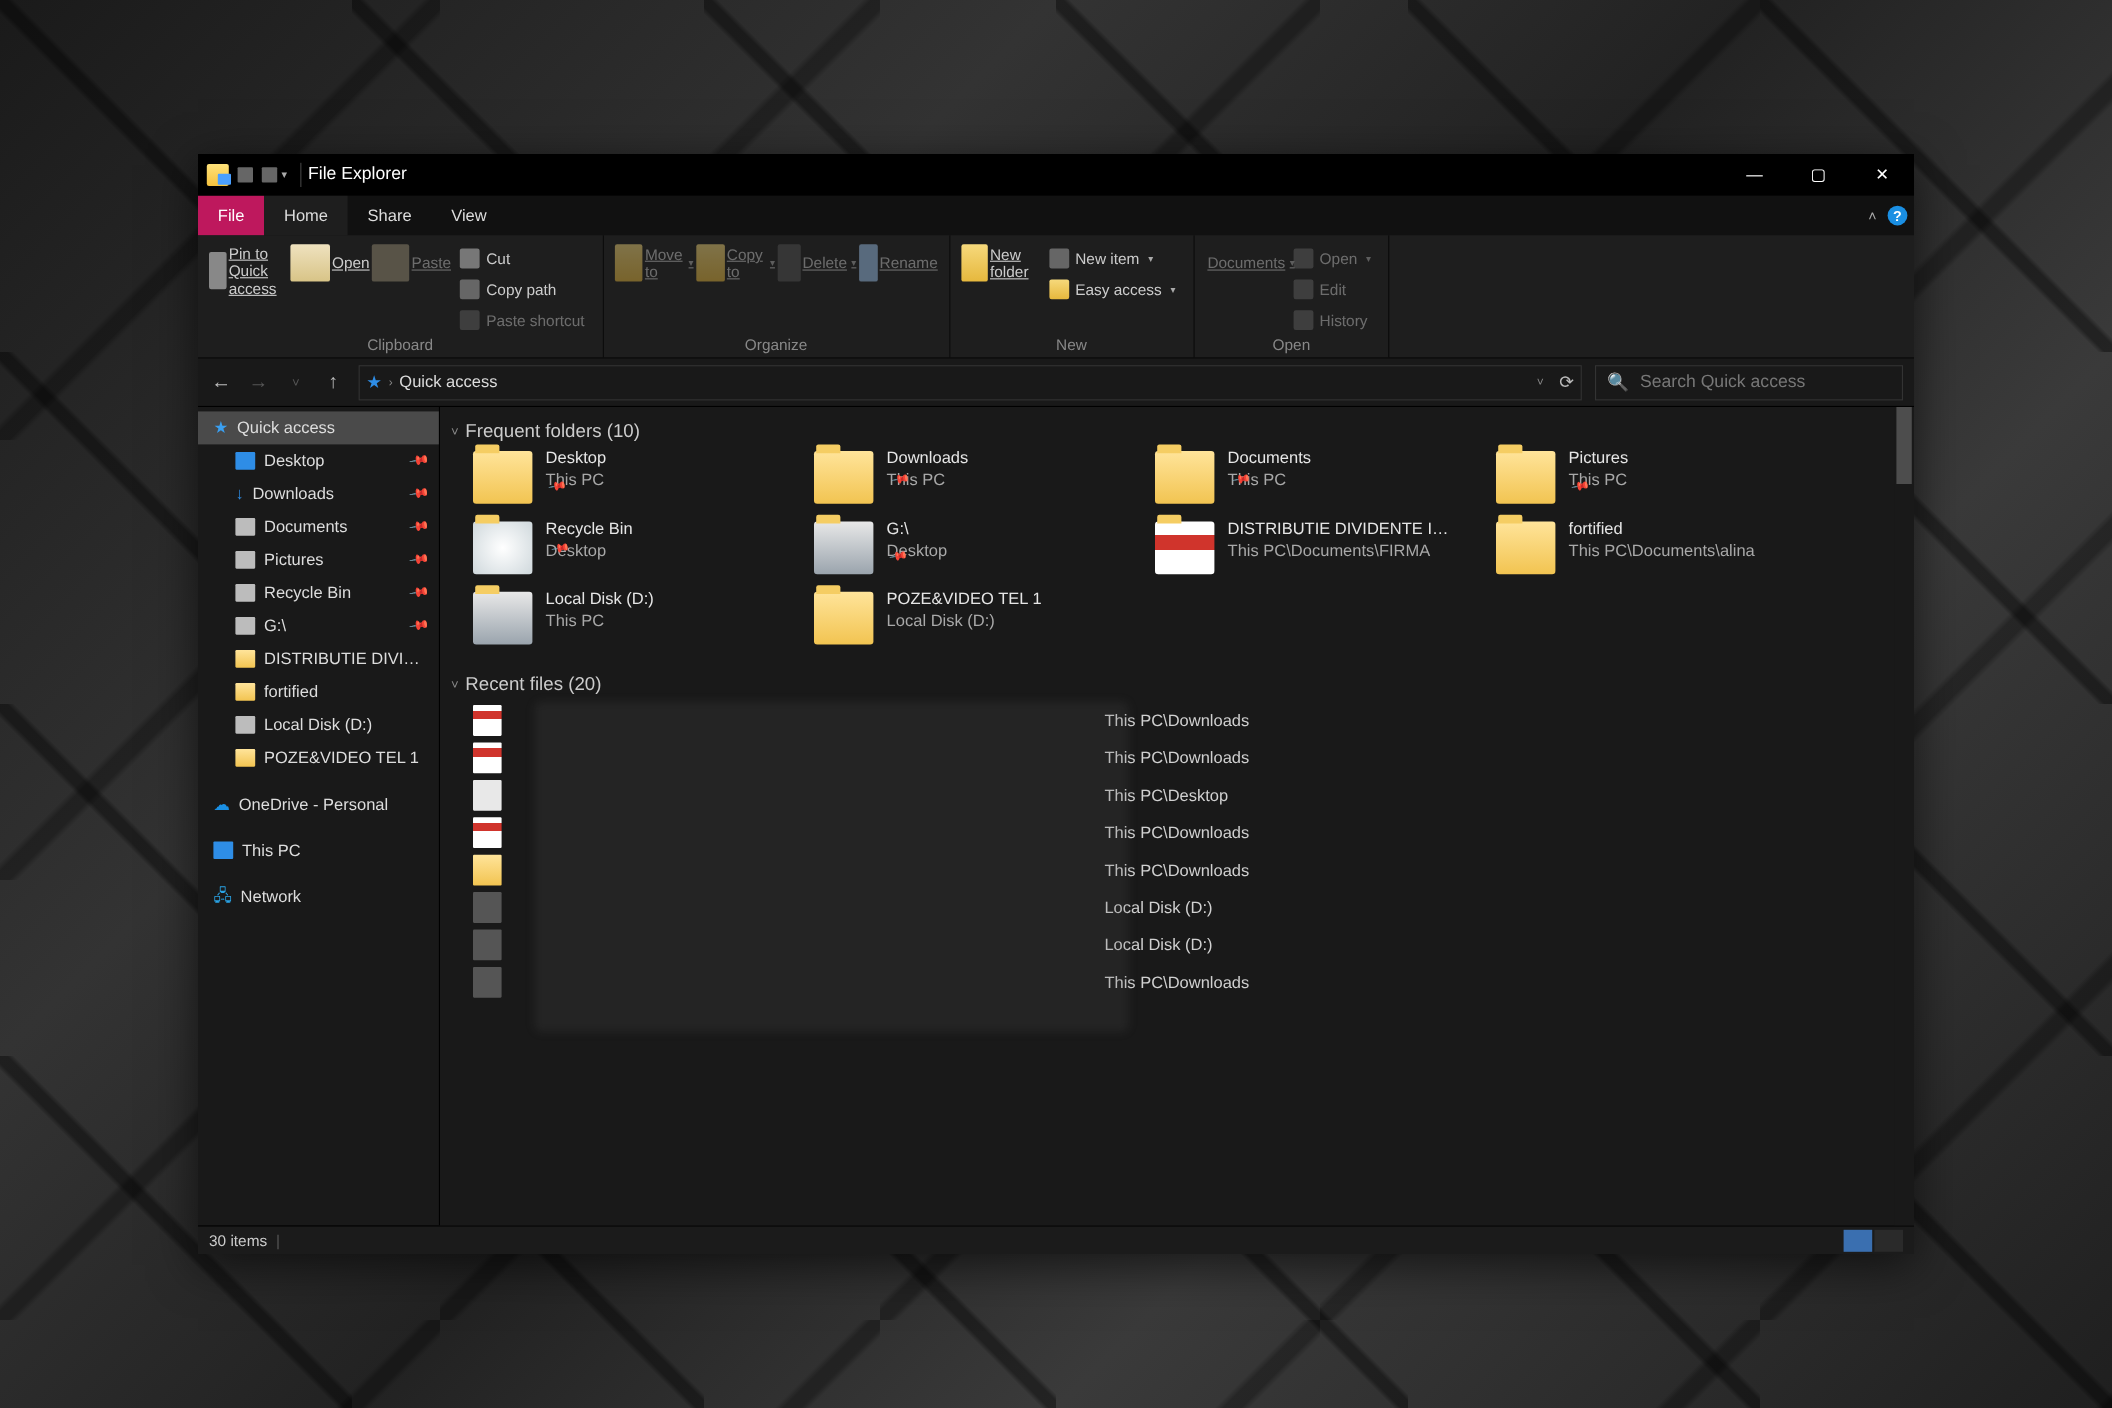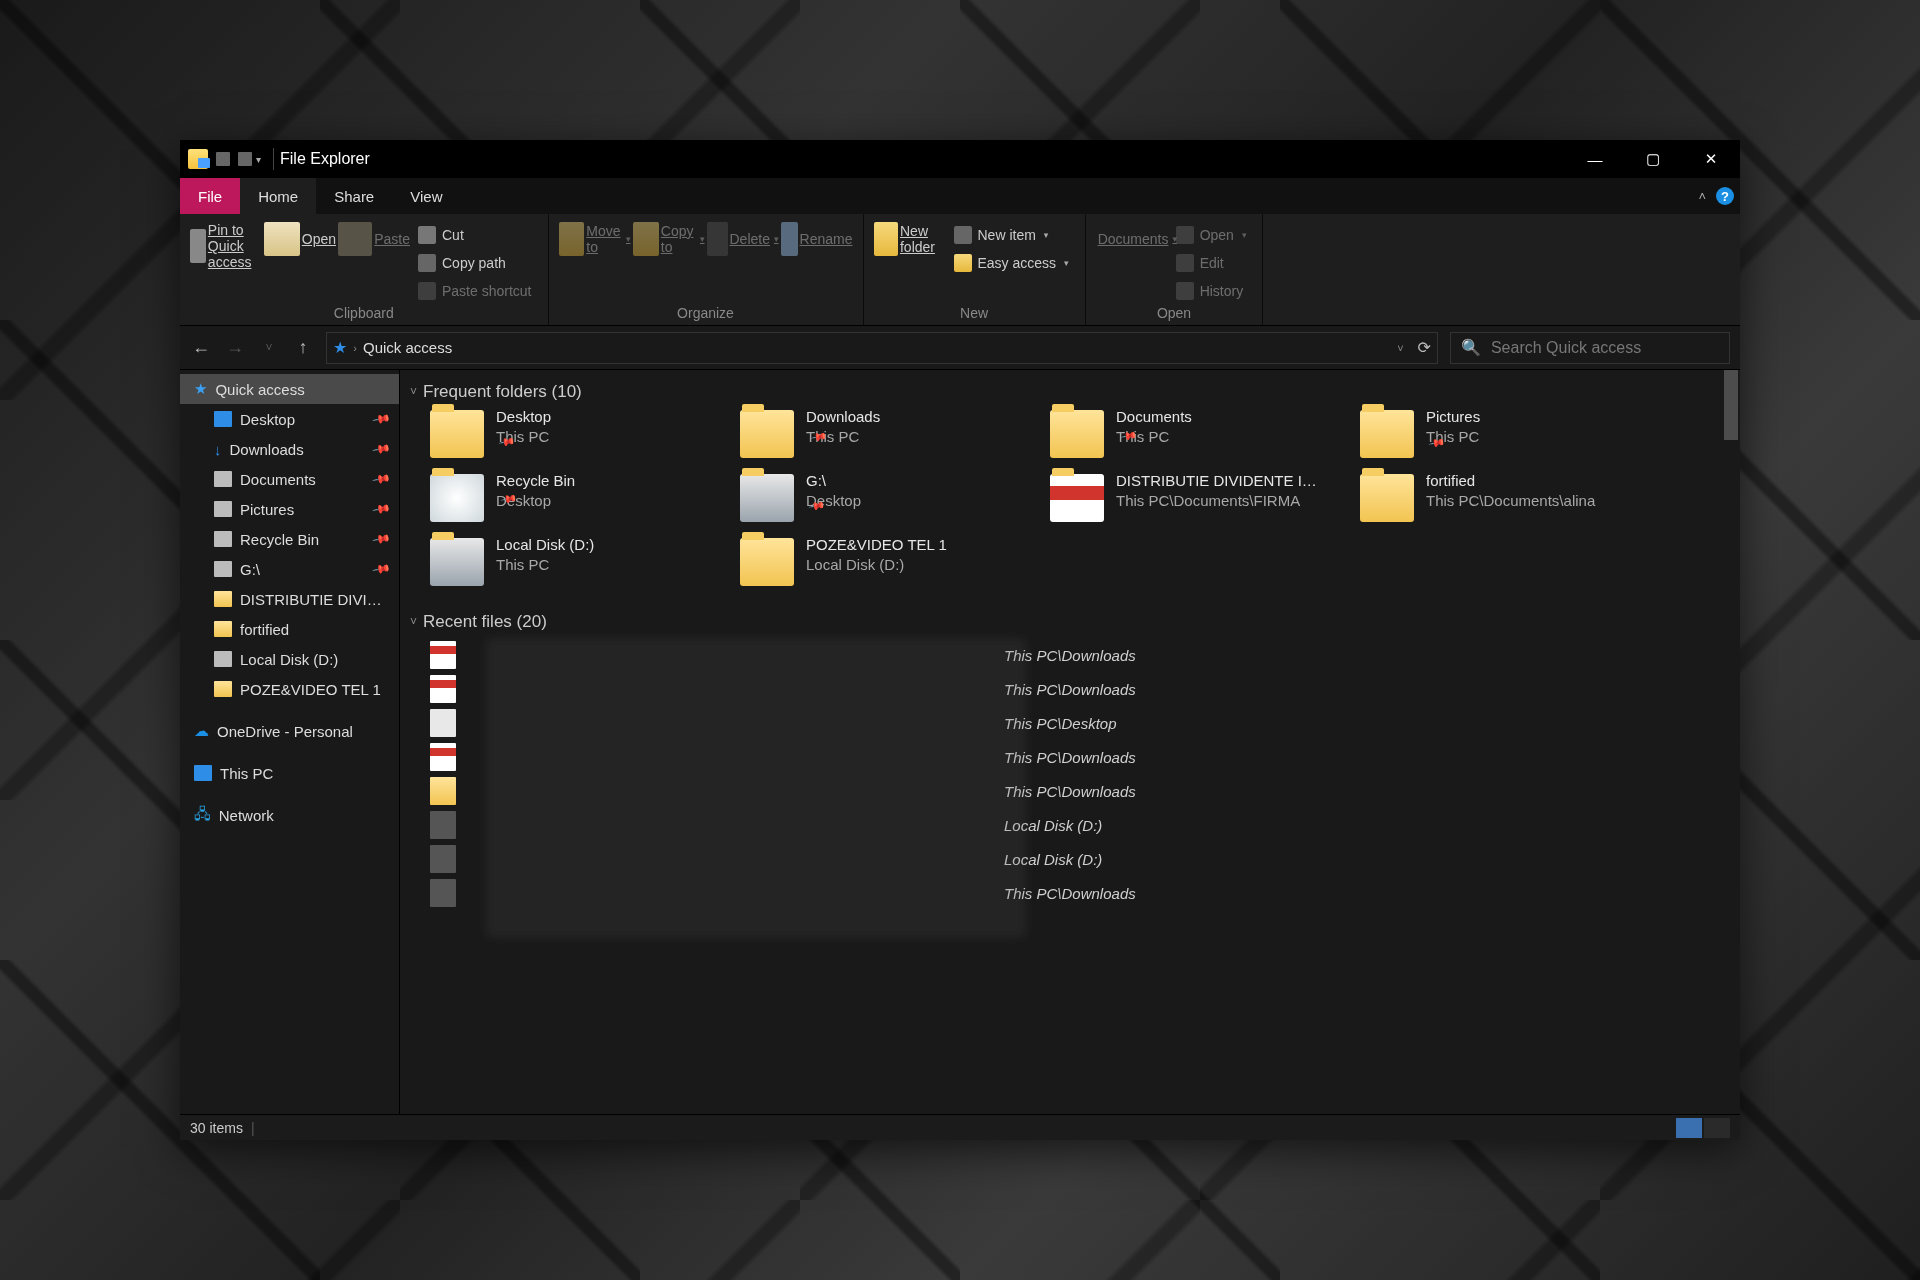--- a/index.html
+++ b/index.html
@@ -92,21 +92,21 @@
 .grid{display:grid;grid-template-columns:repeat(4, 300px);gap:6px 10px;padding-left:24px;}
 .folder{display:flex;gap:12px;align-items:flex-start;height:58px;}
 .ficon{width:54px;height:48px;flex:none;background:linear-gradient(#ffe49a,#f2c451);border-radius:3px;position:relative;margin-top:2px;}
 .ficon::before{content:"";position:absolute;top:-6px;left:2px;width:22px;height:8px;background:#f5cd63;border-radius:2px 2px 0 0;}
 .ftext{display:flex;flex-direction:column;color:#ddd;font-size:15px;line-height:1.25;gap:1px;min-width:0;}
 .ftext .name{color:#e6e6e6;white-space:nowrap;overflow:hidden;text-overflow:ellipsis;max-width:210px;}
 .ftext .loc{color:#a8a8a8;}
 .ftext .pin{color:#888;font-size:11px;transform:rotate(35deg);display:inline-block;}
 
 .recent{padding-left:24px;}
-.rf-row{display:flex;align-items:center;height:34px;gap:4px;font-style:italic;}
+.rf-row{display:flex;align-items:center;height:34px;gap:4px;}
 .rf-thumb{width:26px;height:28px;background:#555;border-radius:1px;flex:none;}
 .rf-thumb.pdf{background:linear-gradient(#fff 0 18%, #d0342c 18% 46%, #fff 46% 100%);}
 .rf-thumb.paper{background:#e8e8e8;}
 .rf-thumb.zip{background:linear-gradient(#ffe49a,#f2c451);}
 .rf-spacer{flex:0 0 540px;}
 .rf-blur{position:absolute;left:80px;width:540px;background:rgba(90,90,90,.18);border-radius:6px;filter:blur(4px);}
 .rf-loc{color:#d0d0d0;font-size:15px;}
 
 
 .statusbar{height:26px;background:#1b1b1b;border-top:1px solid #000;display:flex;align-items:center;padding:0 10px;color:#ccc;font-size:14px;}

